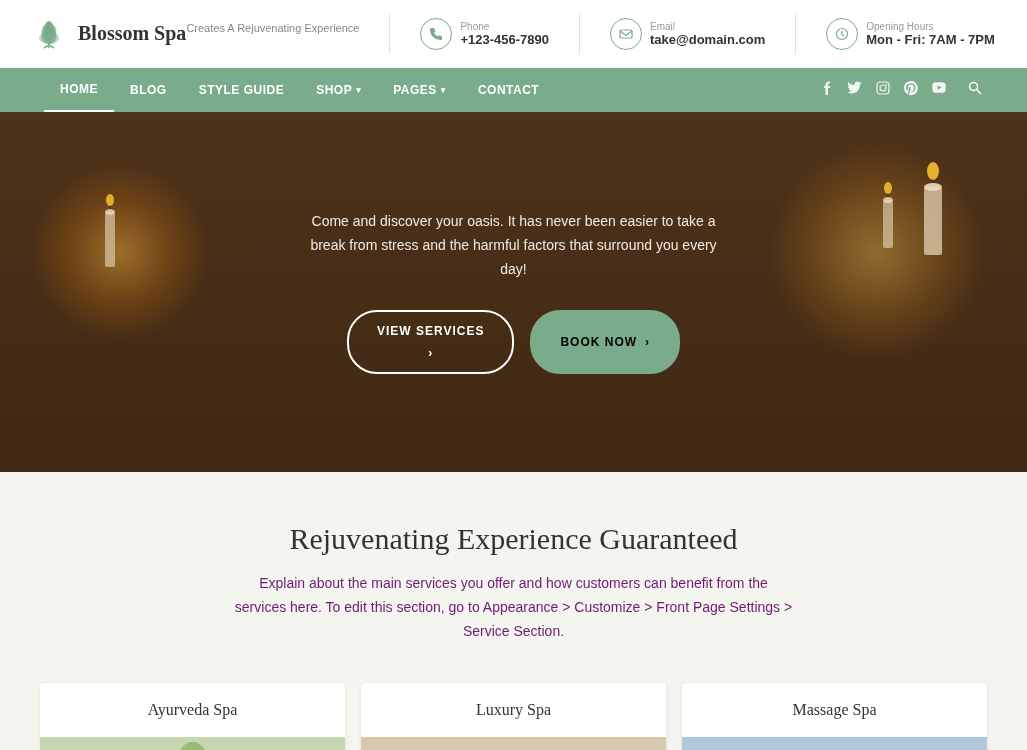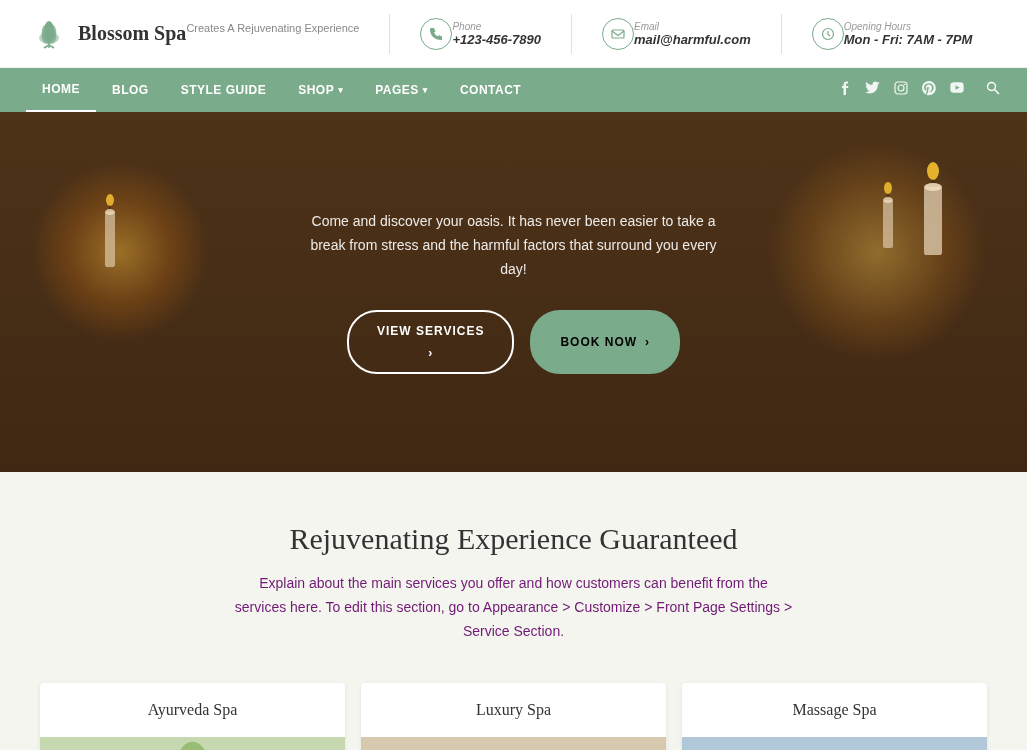--- a/index.html
+++ b/index.html
@@ -38,22 +38,21 @@
       font-family: Arial, sans-serif;
     }
     .header-divider {
       width: 1px;
       height: 40px;
       background: #e0e0e0;
     }
     .header-info {
       display: flex;
       align-items: center;
-      gap: 0;
-      font-style: italic;
+      gap: 8px;
     }
     .header-info-icon {
       width: 32px;
       height: 32px;
       border-radius: 50%;
       border: 1px solid #7aab8a;
       display: flex;
       align-items: center;
       justify-content: center;
       color: #7aab8a;
@@ -70,21 +69,21 @@
       color: #333;
       font-weight: bold;
       font-family: Arial, sans-serif;
     }
 
     
     nav {
       background: #7aab8a;
       display: flex;
       align-items: center;
-      padding: 0 26px;
+      padding: 0 44px;
       height: 44px;
       justify-content: center;
     }
     .nav-links {
       display: flex;
       align-items: center;
       gap: 0;
       flex: 1;
     }
     .nav-item {
@@ -296,21 +295,21 @@
 
   <div class="header-info">
     <div class="header-info-icon">
       <svg width="14" height="14" viewBox="0 0 14 14" fill="none" stroke="#7aab8a" stroke-width="1.2">
         <rect x="1" y="3" width="12" height="8" rx="1"></rect>
         <path d="M1 4l6 4.5L13 4"></path>
       </svg>
     </div>
     <div class="header-info-text">
       <span class="header-info-label">Email</span>
-      <span class="header-info-value">mail@harmful.com</span>
+      <span class="header-info-value">take@domain.com</span>
     </div>
   </div>
 
   <div class="header-divider"></div>
 
   <div class="header-info">
     <div class="header-info-icon">
       <svg width="14" height="14" viewBox="0 0 14 14" fill="none" stroke="#7aab8a" stroke-width="1.2">
         <circle cx="7" cy="7" r="5.5"></circle>
         <path d="M7 4v3.5l2 1.5"></path>

